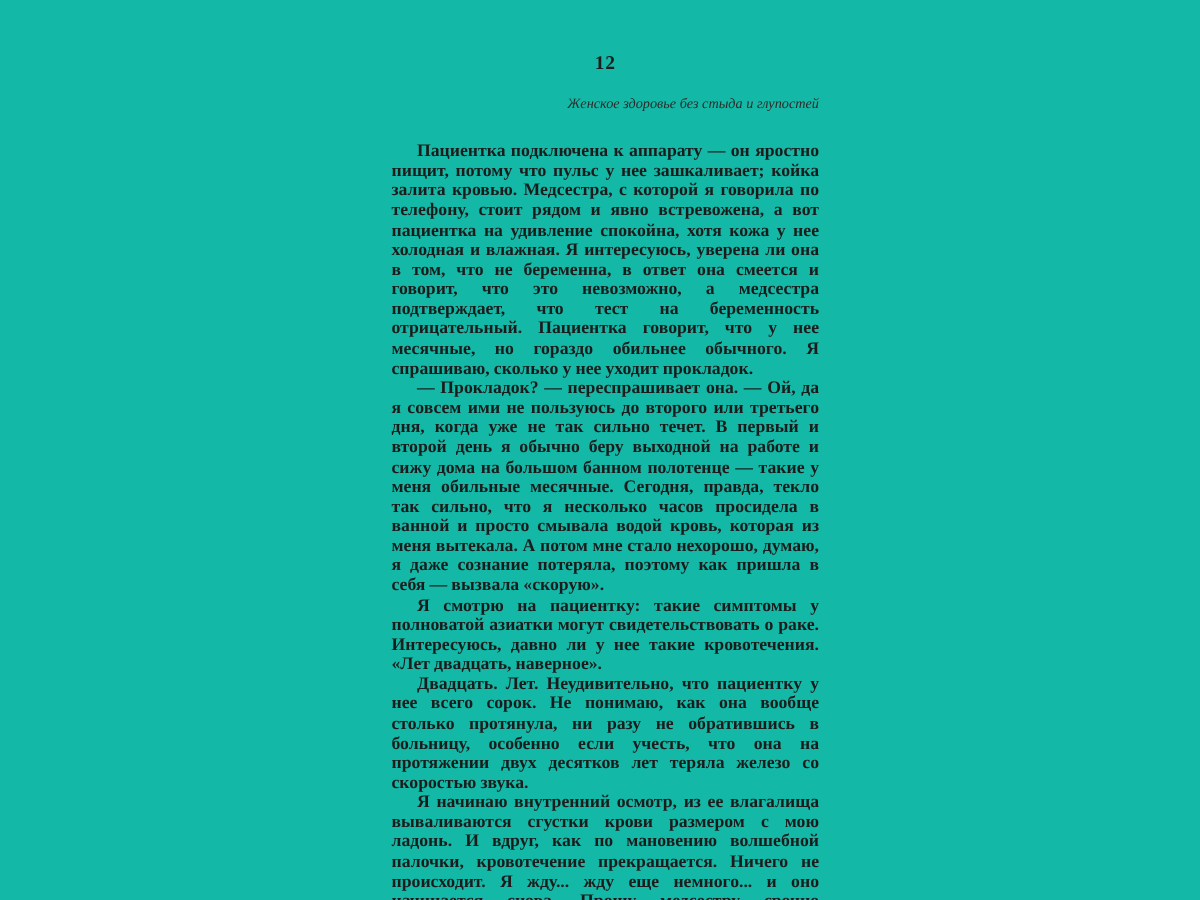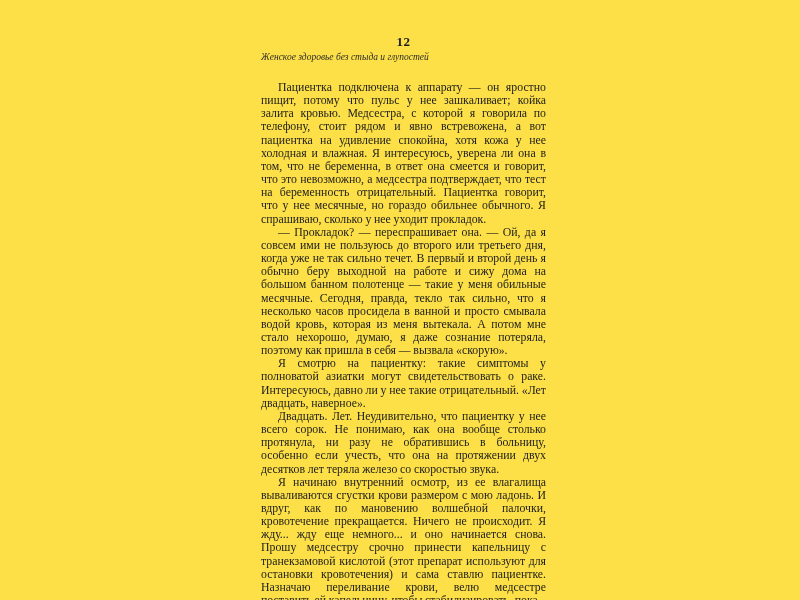--- a/index.html
+++ b/index.html
@@ -4,67 +4,68 @@
 <style>
   html, body {
     margin: 0;
     padding: 0;
     background: #ffffff;
   }
   .screen {
     position: relative;
     width: 800px;
     height: 600px;
-    background: #fde047;
+    background: #14b8a6;
     overflow: hidden;
     font-family: "Liberation Serif", serif;
     color: #1c1c1c;
   }
   .page {
     position: absolute;
     left: 261px;
     top: 34px;
     width: 285px;
   }
   .page-number {
     text-align: center;
     font-weight: bold;
     font-size: 13px;
     letter-spacing: 0.5px;
     color: #1c1c1c;
   }
   .running-header {
-    text-align: left;
+    text-align: right;
     font-style: italic;
     font-size: 9.5px;
-    margin-top: 2px;
+    margin-top: 15px;
     color: #2b2b2b;
   }
   .body-text {
     margin-top: 19px;
     font-size: 11.8px;
     line-height: 13.15px;
     text-align: justify;
     hyphens: auto;
     -webkit-hyphens: auto;
     word-spacing: -0.2px;
   }
   .para {
     margin: 0;
     text-indent: 17px;
+    font-weight: bold;
   }
 </style>
 </head>
 <body>
 
 <div class="screen">
   <div class="page">
     <div class="page-number">12</div>
     <div class="running-header">Женское здоровье без стыда и глупостей</div>
     <div class="body-text">
       <p class="para">Пациентка подключена к аппарату — он яростно пищит, потому что пульс у нее зашкаливает; койка залита кровью. Медсестра, с которой я говорила по телефону, стоит рядом и явно встревожена, а вот пациентка на удивление спокойна, хотя кожа у нее холодная и влажная. Я интересуюсь, уверена ли она в том, что не беременна, в ответ она смеется и говорит, что это невозможно, а медсестра подтверждает, что тест на беременность отрицательный. Пациентка говорит, что у нее месячные, но гораздо обильнее обычного. Я спрашиваю, сколько у нее уходит прокладок.</p>
       <p class="para">— Прокладок? — переспрашивает она. — Ой, да я совсем ими не пользуюсь до второго или третьего дня, когда уже не так сильно течет. В первый и второй день я обычно беру выходной на работе и сижу дома на большом банном полотенце — такие у меня обильные месячные. Сегодня, правда, текло так сильно, что я несколько часов просидела в ванной и просто смывала водой кровь, которая из меня вытекала. А потом мне стало нехорошо, думаю, я даже сознание потеряла, поэтому как пришла в себя — вызвала «скорую».</p>
-      <p class="para">Я смотрю на пациентку: такие симптомы у полноватой азиатки могут свидетельствовать о раке. Интересуюсь, давно ли у нее такие отрицательный. «Лет двадцать, наверное».</p>
+      <p class="para">Я смотрю на пациентку: такие симптомы у полноватой азиатки могут свидетельствовать о раке. Интересуюсь, давно ли у нее такие кровотечения. «Лет двадцать, наверное».</p>
       <p class="para">Двадцать. Лет. Неудивительно, что пациентку у нее всего сорок. Не понимаю, как она вообще столько протянула, ни разу не обратившись в больницу, особенно если учесть, что она на протяжении двух десятков лет теряла железо со скоростью звука.</p>
       <p class="para">Я начинаю внутренний осмотр, из ее влагалища вываливаются сгустки крови размером с мою ладонь. И вдруг, как по мановению волшебной палочки, кровотечение прекращается. Ничего не происходит. Я жду... жду еще немного... и оно начинается снова. Прошу медсестру срочно принести капельницу с транекзамовой кислотой (этот препарат используют для остановки кровотечения) и сама ставлю пациентке. Назначаю переливание крови, велю медсестре поставить ей капельницу, чтобы стабилизировать, пока</p>
     </div>
   </div>
 </div>
 
 </body></html>

